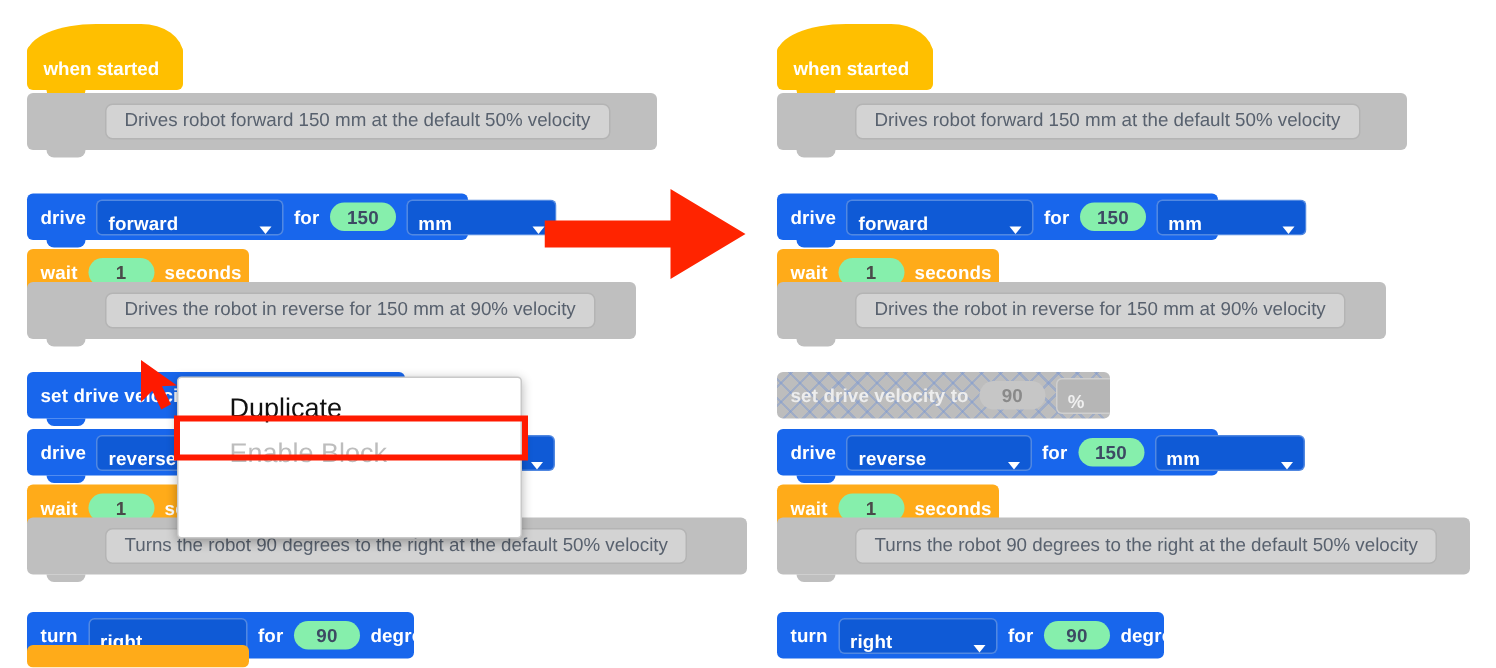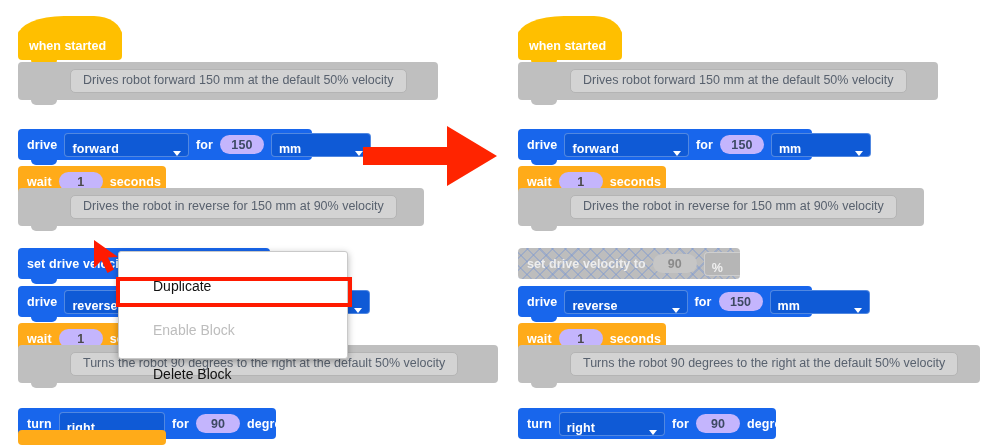--- a/index.html
+++ b/index.html
@@ -68,21 +68,21 @@
     gap:48px;
   }
   .dd .caret{
     margin-left:6px;width:0;height:0;
     border-left:4.5px solid transparent;border-right:4.5px solid transparent;
     border-top:5px solid #ffffff;
   }
   
   .num{
     display:inline-flex;align-items:center;justify-content:center;
-    background:#c4b5fd;color:#3d4a63;
+    background:#86efac;color:#3d4a63;
     font-weight:bold;font-size:12.5px;
     min-width:30px;height:19px;padding:0 7px;
     border-radius:11px;margin-right:7px;
   }
   .num.orange-host{color:#4a4a4a;}
   
   .play{
     width:0;height:0;margin-left:2px;
     border-top:6px solid transparent;border-bottom:6px solid transparent;
     border-left:9px solid #ffffff;
@@ -135,24 +135,23 @@
     border:1px solid #c9c9c9;
     border-radius:3px;
     box-shadow:0 2px 7px rgba(0,0,0,.30);
     box-sizing:border-box;
     z-index:60;
     padding:5px 0;
   }
   .mi{
     height:30px;display:flex;align-items:center;
     padding-left:34px;
-    font-size:14px;color:#111111;
+    font-size:18px;color:#111111;
     font-family:"Liberation Sans","DejaVu Sans",sans-serif;
     white-space:nowrap;
-    margin-top:14px;
   }
   .mi.sel{background:#D9E8F5;}
   .mi.dis{color:#BDBDBD;}
 
   
   #menu-highlight{
     position:absolute;
     border:4px solid #FF1A00;
     box-sizing:border-box;
     z-index:70;
@@ -258,21 +257,20 @@
     <span class="lbl tight">degrees</span>
     <i class="play"></i>
     <div class="notch-b"></div>
   </div>
 
   <div style="position:absolute;left:18px;top:430px;width:148px;height:15px;background:#FFAB19;border-radius:4px;"></div>
 
   <div id="context-menu" style="left:118px;top:251px;width:230px;height:108px;">
     <div class="mi">Duplicate</div>
     <div class="mi dis">Enable Block</div>
-    <div class="mi">Delete Block</div>
   </div>
 
   <div id="menu-highlight" style="left:116px;top:277px;width:236px;height:30px;"></div>
 
   <svg id="cursor" width="46" height="46" viewBox="0 0 46 46" style="left:90px;top:238px;">
     <path d="M4 2 L4 30 L11.5 22.5 L17.5 35 L24 31.5 L18 19.5 L28 19 Z" fill="#FF1A00"></path>
   </svg>
 </div>
 
 <div class="pane" id="pane-right">

